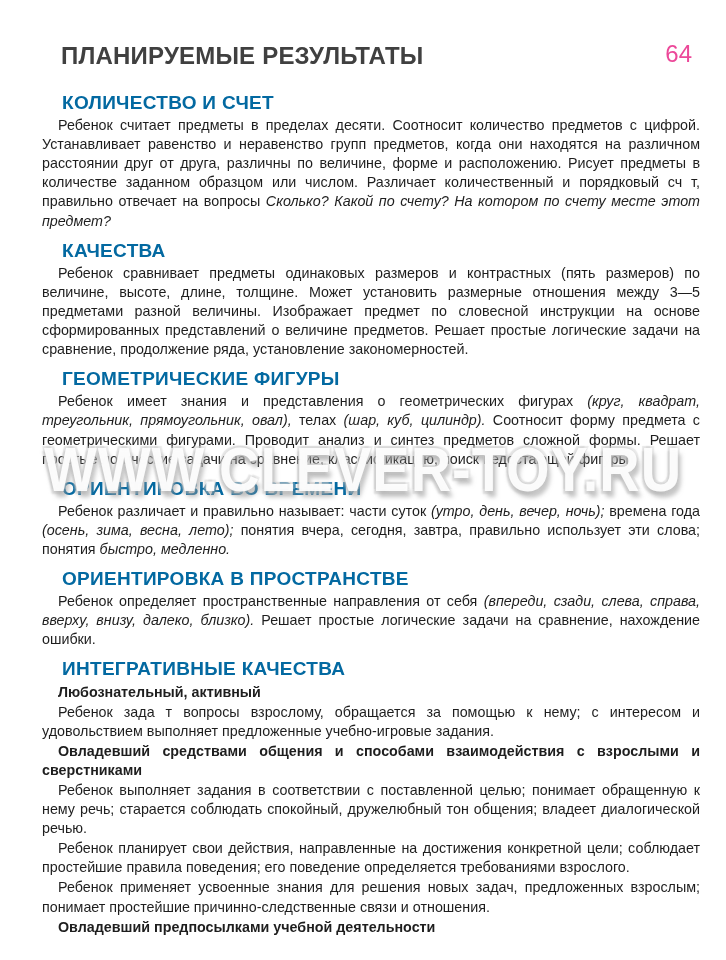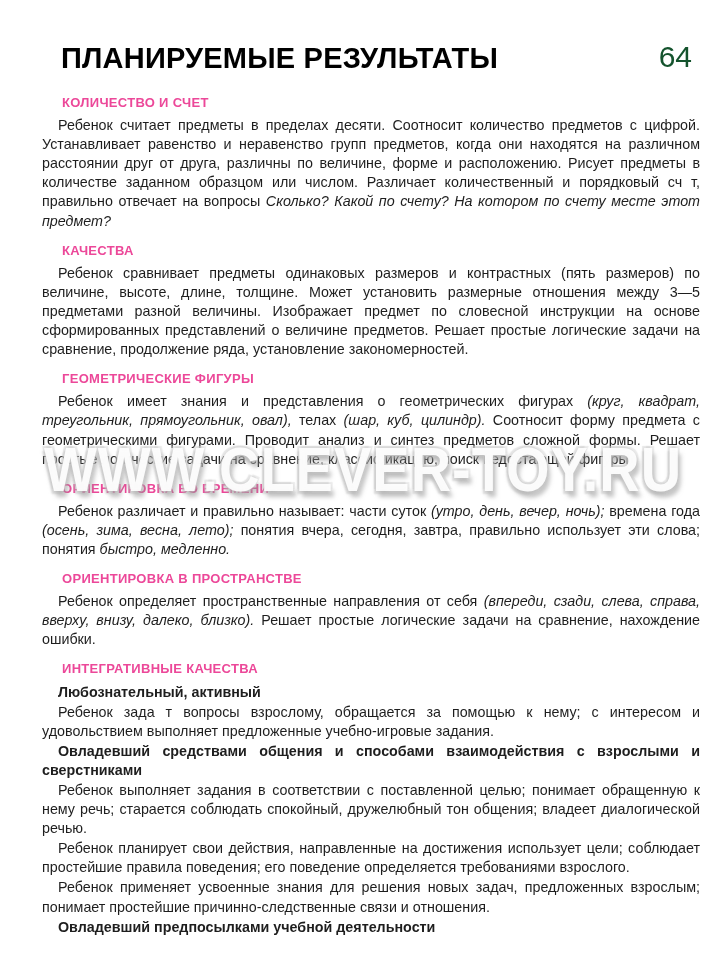--- a/index.html
+++ b/index.html
@@ -12,49 +12,49 @@
     width: 726px;
     height: 960px;
     background: #ffffff;
     overflow: hidden;
     font-family: "Liberation Sans", sans-serif;
   }
   .page-title {
     position: absolute;
     left: 61px;
     top: 42px;
-    font-size: 29px;
+    font-size: 24px;
     font-weight: bold;
     letter-spacing: 0.2px;
-    color: #000000;
+    color: #404040;
   }
   .page-number {
     position: absolute;
     right: 34px;
     top: 40px;
-    font-size: 30px;
+    font-size: 24px;
     font-weight: 500;
-    color: #14532d;
+    color: #ec4899;
   }
   .content {
     position: absolute;
     left: 42px;
     top: 93px;
     width: 658px;
     color: #1e1e1e;
     font-size: 14.3px;
     line-height: 19.1px;
     text-align: justify;
   }
   .sec-heading {
     margin: 10px 0 4px 20px;
-    font-size: 13px;
+    font-size: 19px;
     font-weight: bold;
     letter-spacing: 0.3px;
-    color: #ec4899;
+    color: #0369a1;
     text-align: left;
   }
   section:first-child .sec-heading { margin-top: 0; }
   .para {
     margin: 0 0 1px 0;
     text-indent: 16px;
   }
   .run-normal { font-style: normal; margin-top: 28px; }
   .run-italic { font-style: italic; }
   .run-bold   { font-weight: bold; }
@@ -106,19 +106,19 @@
       <section>
         <div class="sec-heading">ОРИЕНТИРОВКА В ПРОСТРАНСТВЕ</div>
         <p class="para"><span class="run-normal">Ребенок определяет пространственные направления от себя </span><span class="run-italic">(впереди, сзади, слева, справа, вверху, внизу, далеко, близко).</span><span class="run-normal"> Решает простые логические задачи на сравнение, нахождение ошибки.</span></p>
       </section>
       <section>
         <div class="sec-heading">ИНТЕГРАТИВНЫЕ КАЧЕСТВА</div>
         <p class="para"><span class="run-bold">Любознательный, активный</span></p>
         <p class="para"><span class="run-normal">Ребенок зада т вопросы взрослому, обращается за помощью к нему; с интересом и удовольствием выполняет предложенные учебно-игровые задания.</span></p>
         <p class="para"><span class="run-bold">Овладевший средствами общения и способами взаимодействия с взрослыми и сверстниками</span></p>
         <p class="para"><span class="run-normal">Ребенок выполняет задания в соответствии с поставленной целью; понимает обращенную к нему речь; старается соблюдать спокойный, дружелюбный тон общения; владеет диалогической речью.</span></p>
-        <p class="para"><span class="run-normal">Ребенок планирует свои действия, направленные на достижения использует цели; соблюдает простейшие правила поведения; его поведение определяется требованиями взрослого.</span></p>
+        <p class="para"><span class="run-normal">Ребенок планирует свои действия, направленные на достижения конкретной цели; соблюдает простейшие правила поведения; его поведение определяется требованиями взрослого.</span></p>
         <p class="para"><span class="run-normal">Ребенок применяет усвоенные знания для решения новых задач, предложенных взрослым; понимает простейшие причинно-следственные связи и отношения.</span></p>
         <p class="para"><span class="run-bold">Овладевший предпосылками учебной деятельности</span></p>
       </section>
     </div>
   <div class="watermark">WWW.CLEVER-TOY.RU</div>
 </div>
 
 </body></html>

